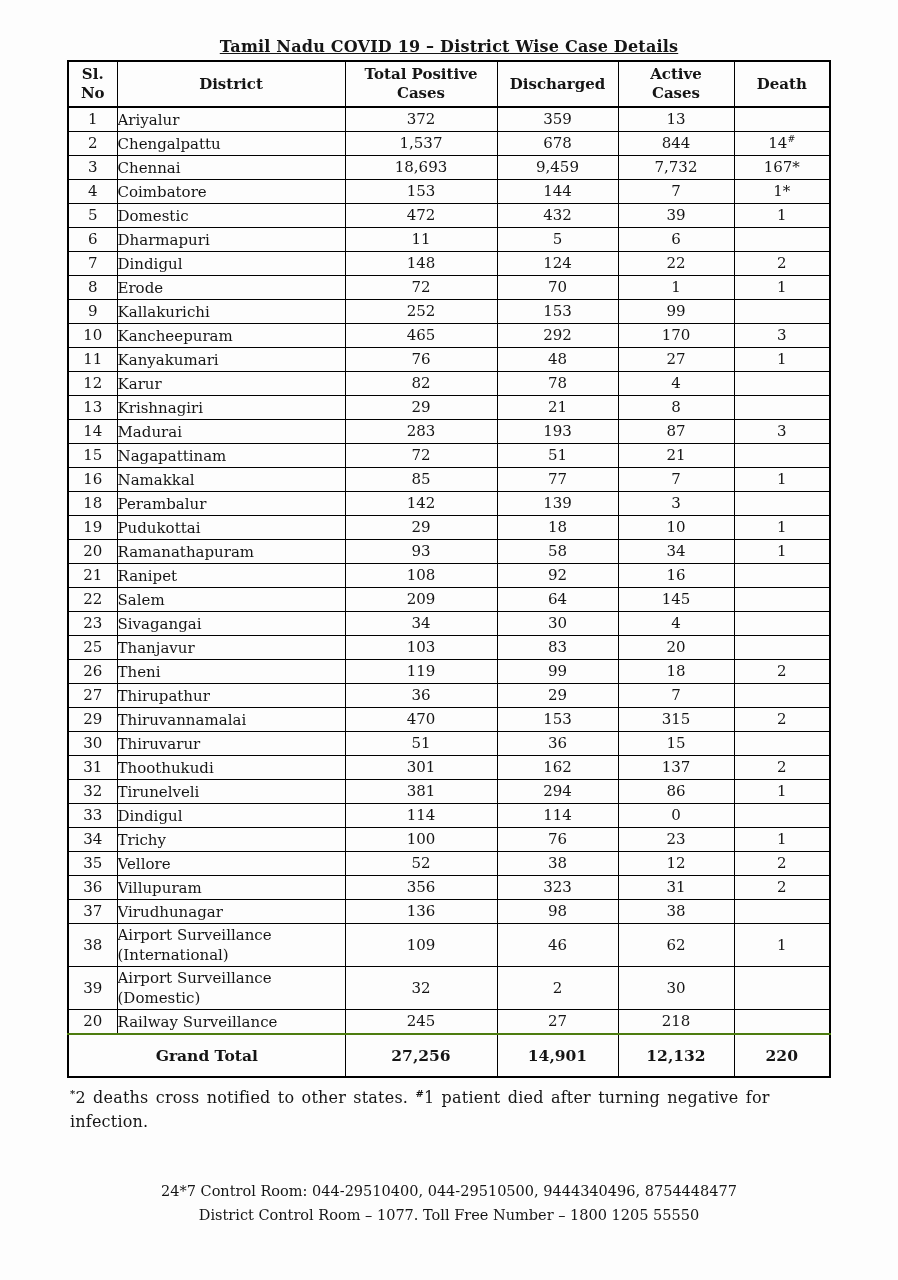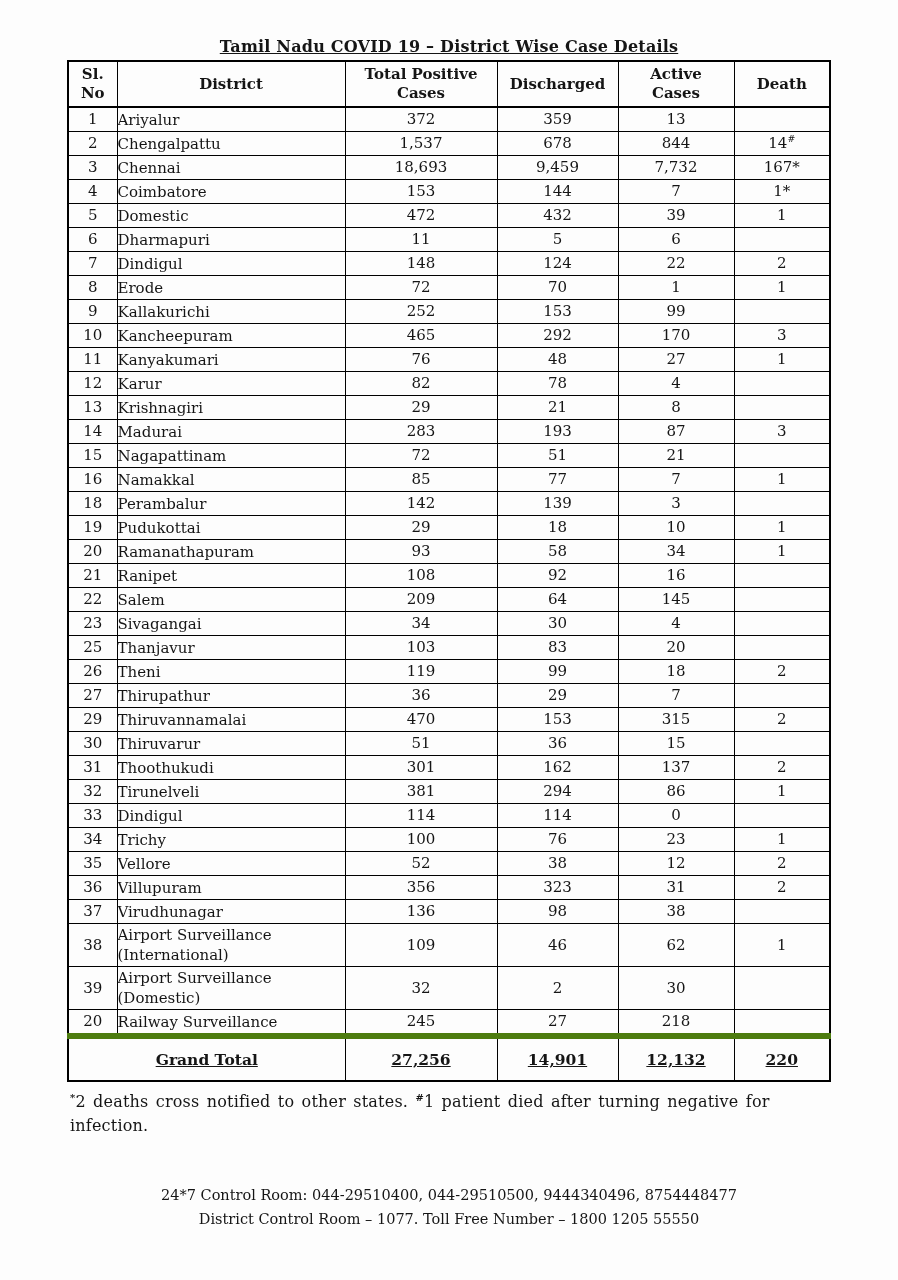--- a/index.html
+++ b/index.html
@@ -44,23 +44,22 @@
   }
   .case-table td.district {
     text-align: left;
     padding-left: 0;
     line-height: 20px;
   }
   .case-table sup { font-size: 62%; line-height: 0; }
   .case-table tfoot td {
     font-weight: 700;
     font-size: 15.5px;
-    border-top: 6px solid #4d7c0f;
+    border-top: 2px solid #4d7c0f;
     padding: 10px;
-    text-decoration: underline;
   }
   .footnote {
     width: 758px;
     margin: 8px auto 0 auto;
     font-size: 16px;
     line-height: 1.5;
     letter-spacing: 0.2px;
     word-spacing: 2px;
     text-align: left;
   }

